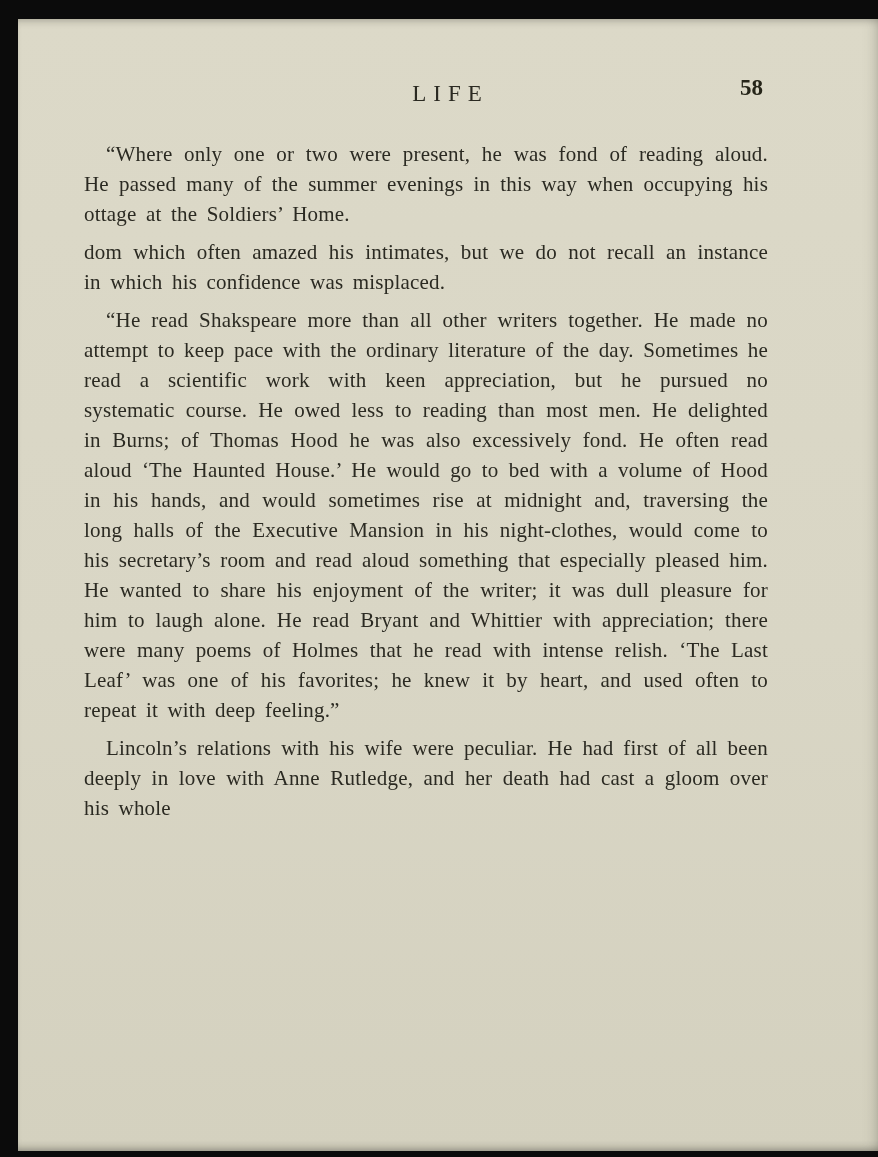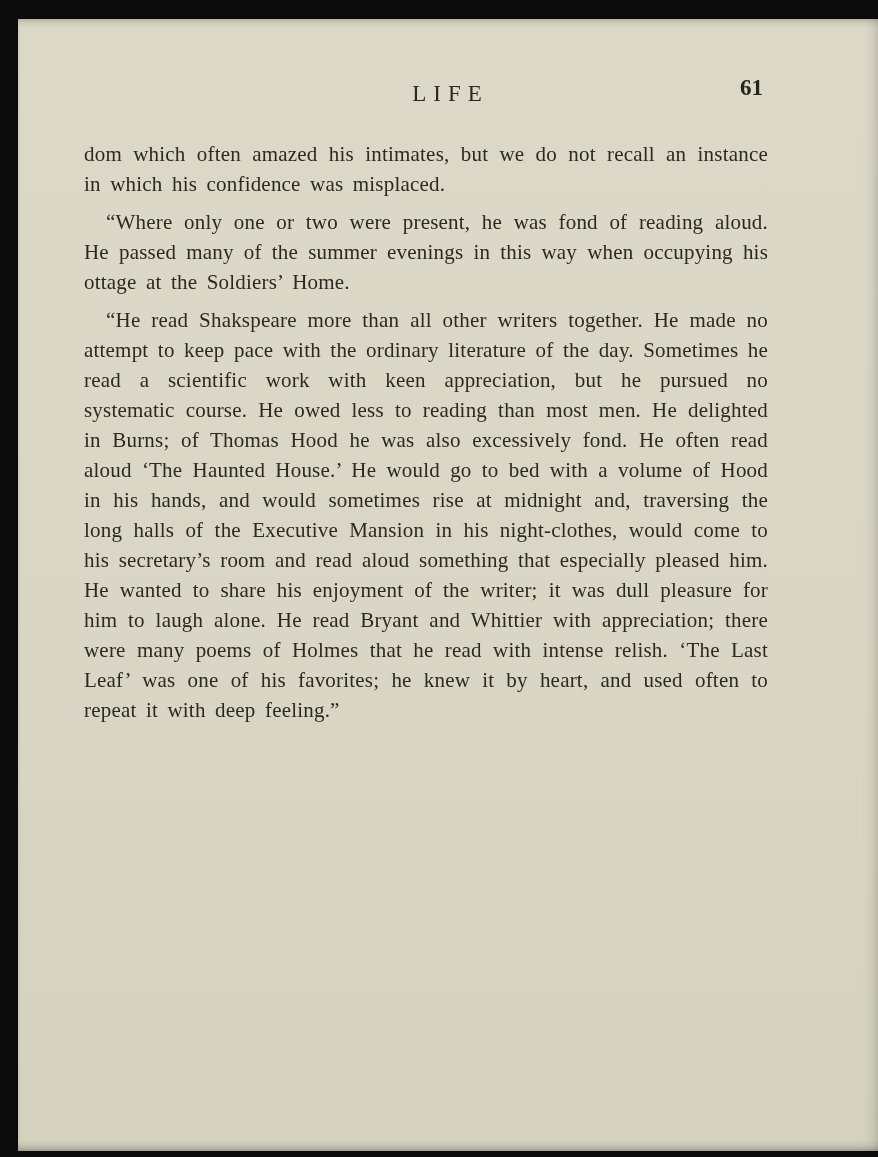--- a/index.html
+++ b/index.html
@@ -72,23 +72,24 @@
   }
 </style>
 </head>
 <body>
 
 <div class="scan-frame">
   <div class="page">
 
     <div class="page-header">
       <span class="running-title">LIFE</span>
-      <span class="page-number">61</span>
+      <span class="page-number">58</span>
     </div>
 
     <div class="text-block">
+      <p class="para">“Where only one or two were present, he was fond of reading aloud. He passed many of the summer evenings in this way when occupying his ottage at the Soldiers’ Home.</p>
       <p class="para no-indent">dom which often amazed his intimates, but we do not recall an instance in which his confidence was misplaced.</p>
-      <p class="para">“Where only one or two were present, he was fond of reading aloud. He passed many of the summer evenings in this way when occupying his ottage at the Soldiers’ Home.</p>
       <p class="para">“He read Shakspeare more than all other writers together. He made no attempt to keep pace with the ordinary literature of the day. Sometimes he read a scientific work with keen appreciation, but he pursued no systematic course. He owed less to reading than most men. He delighted in Burns; of Thomas Hood he was also excessively fond. He often read aloud ‘The Haunted House.’ He would go to bed with a volume of Hood in his hands, and would sometimes rise at midnight and, traversing the long halls of the Executive Mansion in his night-clothes, would come to his secretary’s room and read aloud something that especially pleased him. He wanted to share his enjoyment of the writer; it was dull pleasure for him to laugh alone. He read Bryant and Whittier with appreciation; there were many poems of Holmes that he read with intense relish. ‘The Last Leaf’ was one of his favorites; he knew it by heart, and used often to repeat it with deep feeling.”</p>
+      <p class="para">Lincoln’s relations with his wife were peculiar. He had first of all been deeply in love with Anne Rutledge, and her death had cast a gloom over his whole</p>
     </div>
 
   </div>
 </div>
 
 </body></html>

